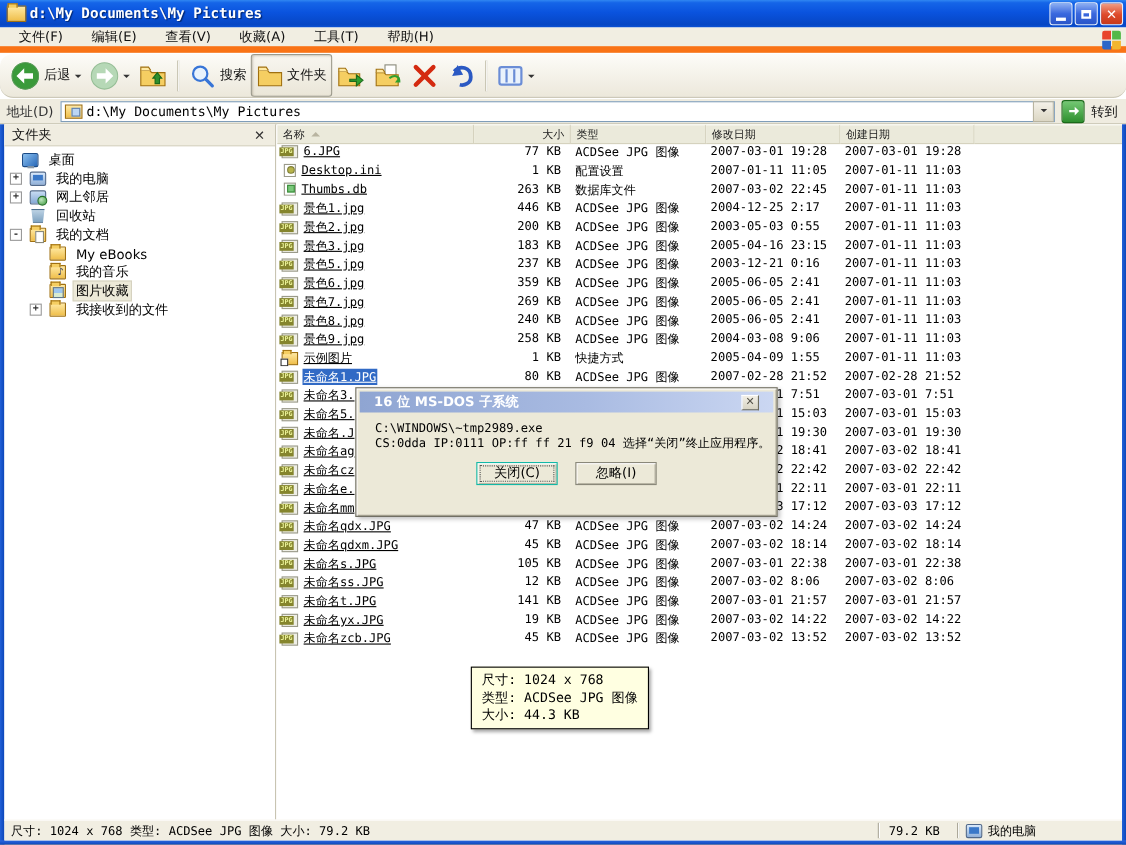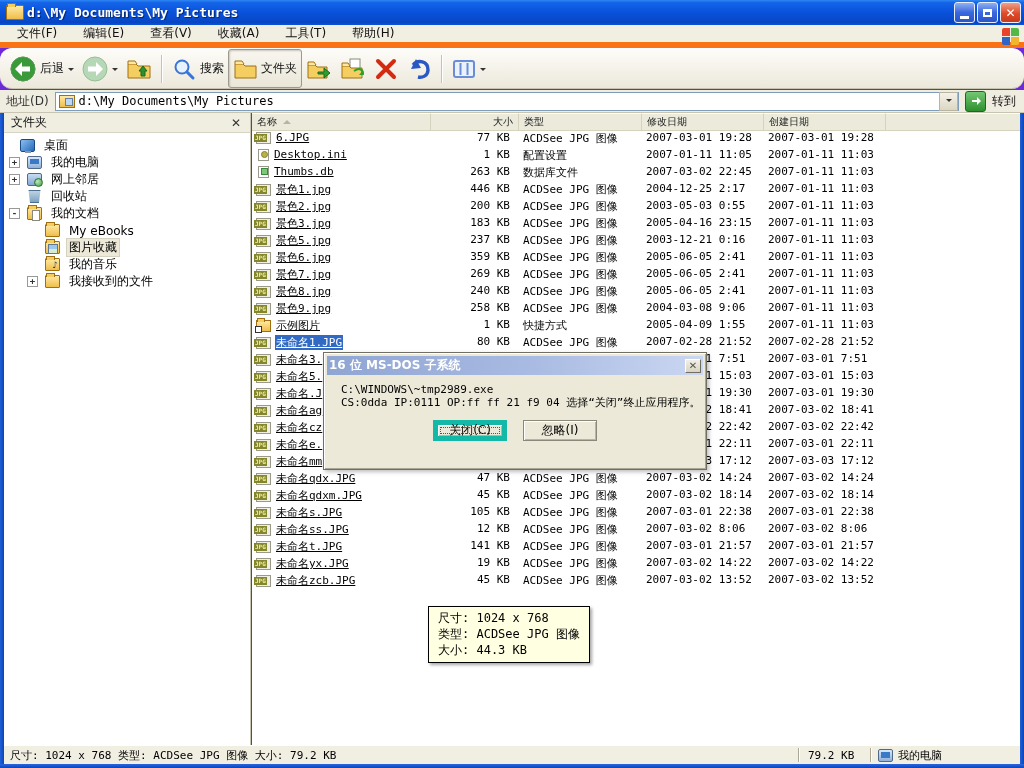--- a/index.html
+++ b/index.html
@@ -1,16 +1,16 @@
 <!DOCTYPE html>
 <html><head>
 <meta charset="utf-8">
 <style>
   html,body{margin:0;padding:0;background:#000;}
-  #window{position:relative;width:1024px;height:768px;background:#6d28d9;overflow:hidden;
+  #window{position:relative;width:1024px;height:768px;background:#ffffff;overflow:hidden;
     font-family:"DejaVu Sans",sans-serif;cursor:default;}
 
   
   .titlebar{position:absolute;left:0;top:0;width:1024px;height:25px;box-sizing:border-box;
     background:linear-gradient(180deg,#3087F2 0%,#1565E8 10%,#0A53DE 45%,#0646C4 90%,#0B53D8 100%);
     display:flex;align-items:center;padding:0 3px;}
   .title-ico{width:16px;height:13px;position:relative;flex:none;margin:0 3px;
     background:linear-gradient(#FFE9A2,#EFBE4A);border:1px solid #A07010;border-radius:1px;}
   .title-ico::before{content:"";position:absolute;left:0;top:-3px;width:7px;height:3px;
     background:#F5CE62;border:1px solid #A07010;border-bottom:none;}
@@ -143,33 +143,33 @@
   .fico.folder-link::before{content:"";position:absolute;left:0;top:-3px;width:6px;height:3px;
     background:#F5CE62;border:1px solid #A07010;border-bottom:none;}
   .fico.folder-link::after{content:"";position:absolute;left:-2px;bottom:-2px;width:5px;height:5px;
     background:#fff;border:1px solid #333;}
 
   
   .dialog{position:absolute;left:323px;top:352px;width:384px;height:118px;box-sizing:border-box;
     background:#ECE9D8;border:1px solid #716F64;
     box-shadow:inset 1px 1px 0 #FFFFFF,inset -1px -1px 0 #A8A593,2px 2px 4px rgba(0,0,0,.25);padding:3px;}
   .dlg-title{height:19px;background:linear-gradient(90deg,#8FA5D2 0%,#A9BBE2 55%,#CBD7F2 100%);
-    display:flex;align-items:center;padding:0 2px;color:#fff;
+    display:flex;align-items:center;padding:0 13px;color:#fff;
     font:bold 12px "DejaVu Sans",sans-serif;white-space:nowrap;}
   .dlg-close{margin-left:auto;width:16px;height:14px;background:linear-gradient(180deg,#F2EFE6,#D8D4C4);
     border:1px solid;border-color:#fff #6F6D5E #6F6D5E #fff;color:#55534A;
     font:bold 10px/12px "DejaVu Sans",sans-serif;text-align:center;box-sizing:border-box;}
   .dlg-body{padding:8px 0 0 14px;font:11px "DejaVu Sans Mono",monospace;line-height:13px;
     color:#000;white-space:nowrap;}
   .dlg-body p{margin:0;}
   .dlg-buttons{display:flex;justify-content:center;gap:16px;margin-top:11px;}
   .dlg-btn{position:relative;min-width:74px;height:21px;box-sizing:border-box;background:#ECE9D8;
     border:1px solid #8A887A;box-shadow:inset 1px 1px 0 #fff,inset -1px -1px 0 #B8B5A4;
     font:12px "DejaVu Sans",sans-serif;display:flex;align-items:center;justify-content:center;color:#000;}
-  .dlg-btn.focused{border:5px solid #14b8a6;}
+  .dlg-btn.focused{border:1px solid #14b8a6;}
   .dlg-btn.focused::after{content:"";position:absolute;inset:2px;border:1px dotted #555;}
 
   
   .tooltip{position:absolute;left:428px;top:606px;background:#FFFFE1;border:1px solid #000;
     box-shadow:2px 2px 3px rgba(0,0,0,.35);padding:3px 9px 4px;
     font:12px "DejaVu Sans Mono",monospace;line-height:16px;color:#000;white-space:nowrap;}
   .tooltip p{margin:0;}
 
   
   .statusbar{position:absolute;left:4px;right:4px;bottom:4px;height:18px;background:#F1EEE2;
@@ -348,27 +348,27 @@
           <span class="tico folder-docs"></span>
           <span class="tlabel">我的文档</span>
         </div>
         <div class="titem" style="padding-left: 23px;">
           <span class="expander empty"></span>
           <span class="tico folder"></span>
           <span class="tlabel">My eBooks</span>
         </div>
         <div class="titem" style="padding-left: 23px;">
           <span class="expander empty"></span>
+          <span class="tico folder-music"></span>
+          <span class="tlabel">我的音乐</span>
+        </div>
+        <div class="titem" style="padding-left: 23px;">
+          <span class="expander empty"></span>
           <span class="tico folder-pictures"></span>
           <span class="tlabel sel">图片收藏</span>
-        </div>
-        <div class="titem" style="padding-left: 23px;">
-          <span class="expander empty"></span>
-          <span class="tico folder-music"></span>
-          <span class="tlabel">我的音乐</span>
         </div>
         <div class="titem" style="padding-left: 23px;">
           <span class="expander">+</span>
           <span class="tico folder-rcv"></span>
           <span class="tlabel">我接收到的文件</span>
         </div>
       </div>
   </div>
 
   <div class="filelist">

